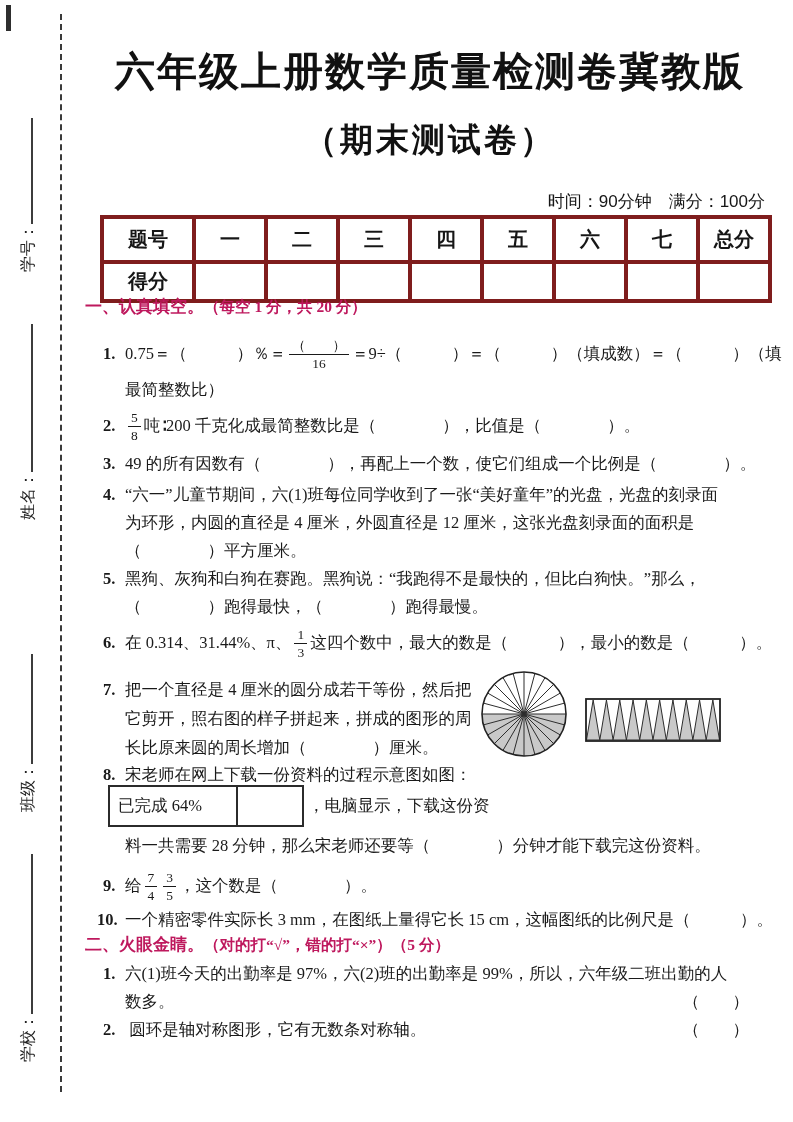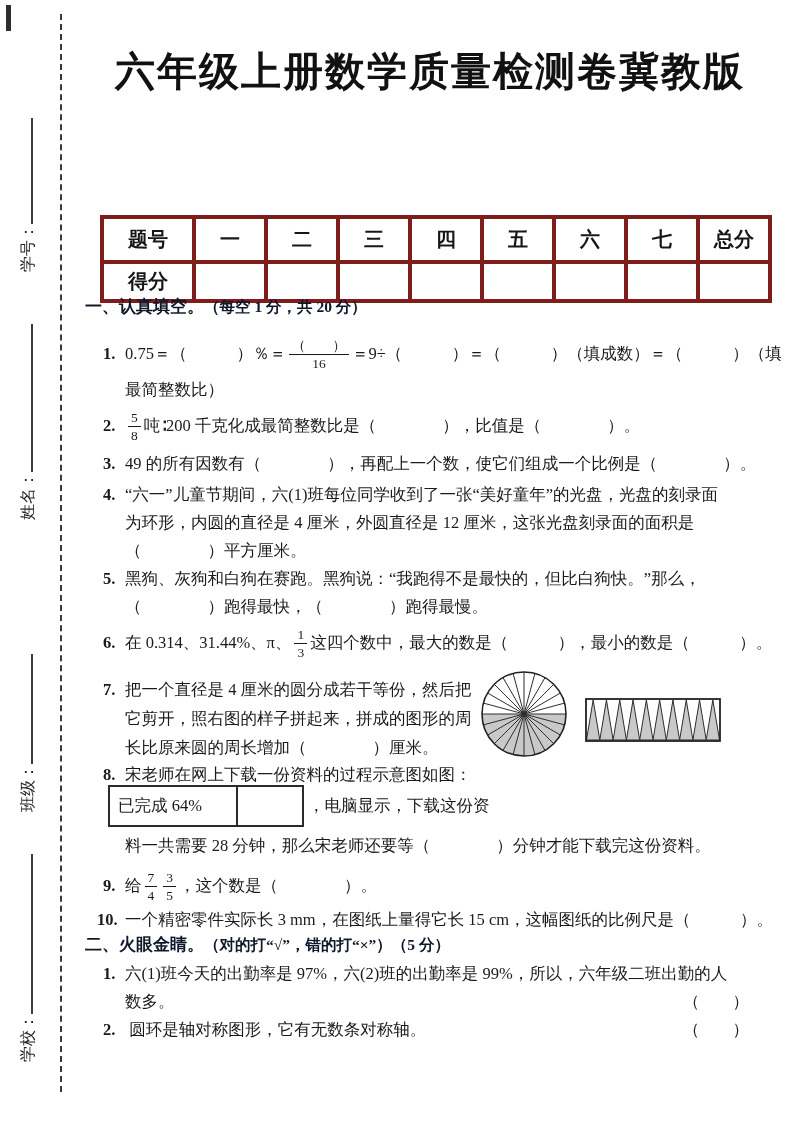--- a/index.html
+++ b/index.html
@@ -46,21 +46,21 @@
   .score-table td{
     border:4px solid #7f1d1d; text-align:center; vertical-align:middle;
     font-size:20px; font-weight:bold; color:#161616; padding:0;
   }
   .score-table tr.r1 td{height:41px;}
   .score-table tr.r2 td{height:35px;}
 
   
   .content{position:absolute; left:85px; top:0; width:695px; font-size:16.5px; color:#1a1a1a;}
   .line{position:absolute; white-space:nowrap; line-height:24px;}
-  .sec-head{font-weight:bold; font-size:17px; color:#0f172a;}
+  .sec-head{font-weight:bold; font-size:17px; color:#be185d;}
   .sec-head .note{font-size:15.5px;}
   .qno{display:inline-block; width:22px; font-weight:bold;}
   .qno.w{width:28px;}
   .ind{padding-left:40px;}
   .q1st{padding-left:18px;}
   .fx{display:flex; align-items:center;}
   .frac{display:inline-block; text-align:center; vertical-align:middle; margin:0 3px; line-height:normal;}
   .frac .fn{display:block; font-size:13.5px; line-height:17px; padding:0 3px; border-bottom:1.5px solid #1a1a1a;}
   .frac .fd{display:block; font-size:13.5px; line-height:17px;}
   .q7wrap{position:absolute; width:695px; height:110px;}
@@ -83,20 +83,22 @@
 
   <div class="corner-mark"></div>
   <div class="cut-line"></div>
 
   <div class="side-group sg1"><span>学号：</span><span class="fill-line"></span></div>
   <div class="side-group sg2"><span>姓名：</span><span class="fill-line"></span></div>
   <div class="side-group sg3"><span>班级：</span><span class="fill-line"></span></div>
   <div class="side-group sg4"><span>学校：</span><span class="fill-line"></span></div>
 
   <div class="title">六年级上册数学质量检测卷冀教版</div>
+  <div class="subtitle">（期末测试卷）</div>
+  <div class="meta">时间：90分钟　满分：100分</div>
 
   <table class="score-table">
     <colgroup>
       <col style="width:92px">
         <col style="width:72px">
         <col style="width:72px">
         <col style="width:72px">
       <col style="width:72px">
         <col style="width:72px">
         <col style="width:72px">

